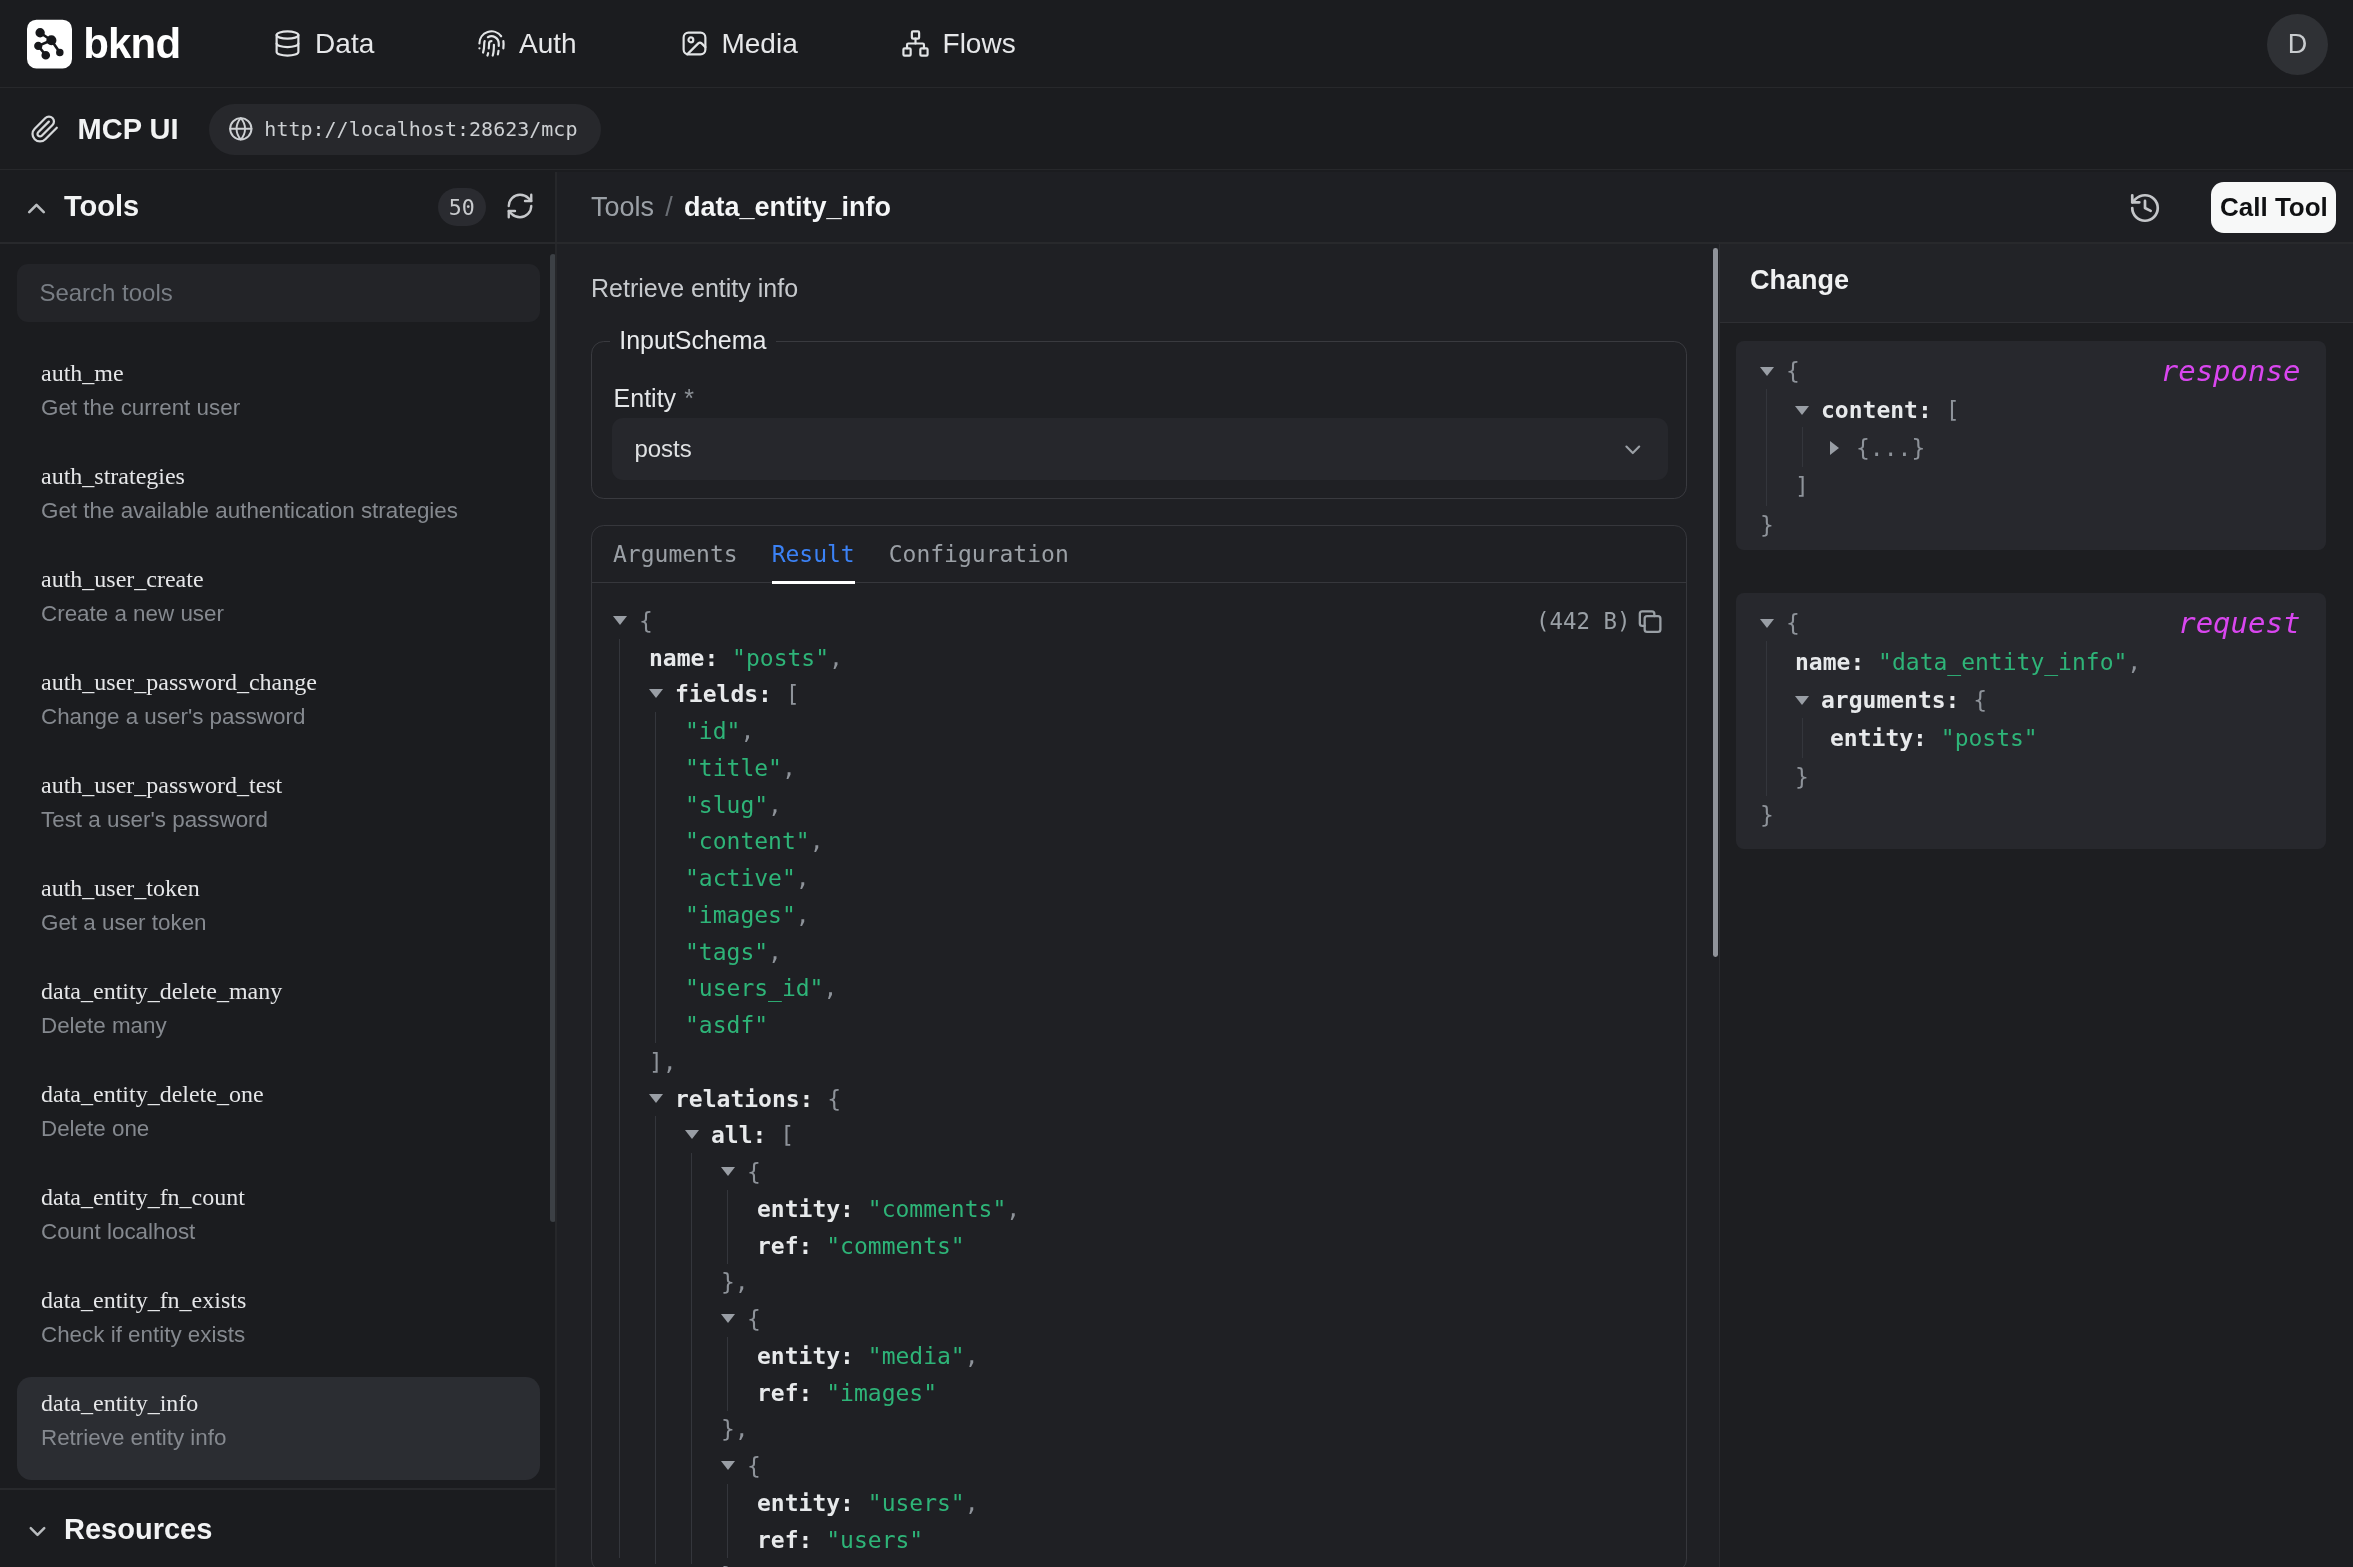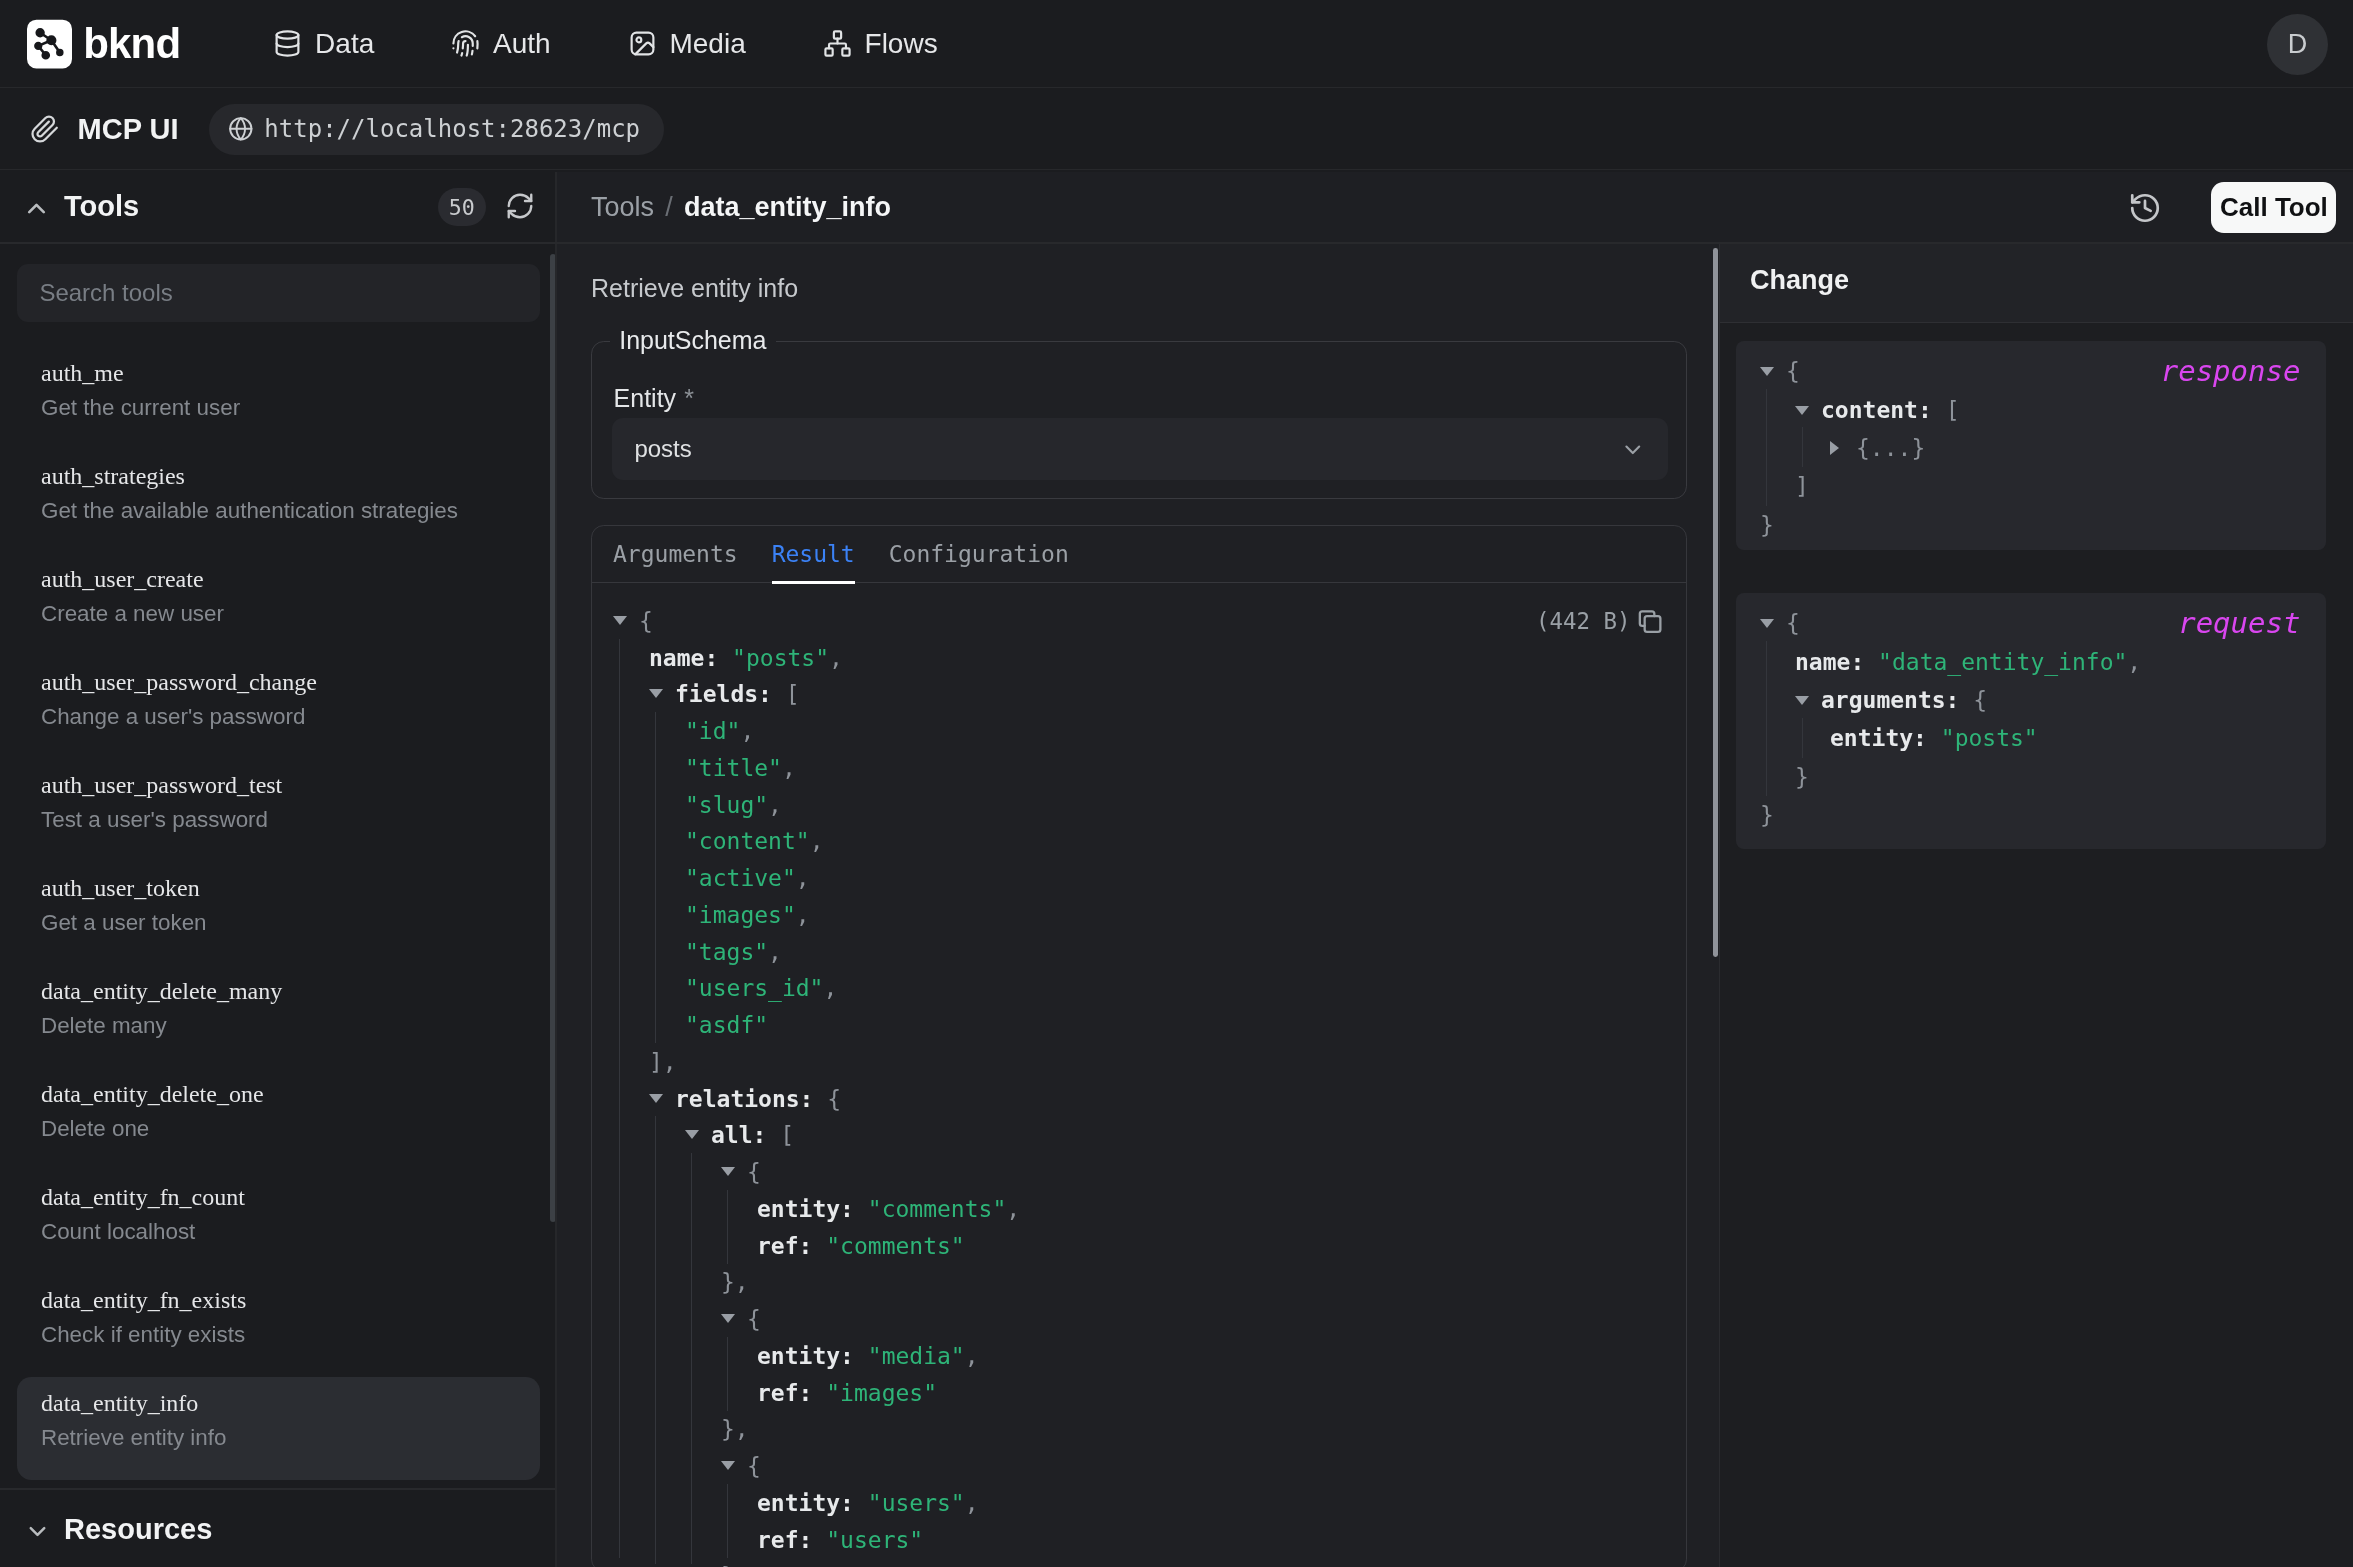--- a/index.html
+++ b/index.html
@@ -13,35 +13,35 @@
   
   #topnav { position:absolute; left:0; top:0; width:2354px; height:88px;
             background:#1b1c1f; border-bottom:1.6px solid #27282b;
             display:flex; align-items:center; }
   #brand { display:flex; align-items:center; gap:11.2px; margin-left:27px; }
   #brand-mark { width:45px; height:50px; }
   #brand-text { font-size:42px; font-weight:bold; color:#ffffff; letter-spacing:-0.8px; }
   .nav-item { display:flex; align-items:center; gap:12.8px; color:#e6e7e9; cursor:pointer; }
   .nav-item .nicon { color:#e2e4e6; }
   .nav-label { font-size:28px; }
-  #nav-items { display:flex; align-items:center; gap:77px; margin-left:93px; }
+  #nav-items { display:flex; align-items:center; gap:103px; margin-left:93px; }
   #avatar { position:absolute; right:26px; top:13.6px; width:61px; height:61px;
             border-radius:50%; background:#2f3135; display:flex; align-items:center;
             justify-content:center; font-size:27px; color:#c9cccf; }
 
   
   #mcpbar { position:absolute; left:0; top:89px; width:2354px; height:81px;
             background:#1b1c1f; border-bottom:1.6px solid #27282b;
             display:flex; align-items:center; }
   #clip-icon { margin-left:30px; color:#d6d8da; }
   #mcp-title { font-size:29px; font-weight:bold; color:#f2f3f4; margin-left:17.6px; }
   #url-pill { margin-left:30px; height:51px; background:#27282c; border-radius:25.6px;
               display:flex; align-items:center; padding:0 24px 0 19px; gap:11.2px; }
   #url-pill .gicon { color:#cdd0d3; }
-  #url-text { font-size:24px; color:#cdd0d3; }
+  #url-text { font-size:20px; color:#cdd0d3; }
 
   
   #sidebar { position:absolute; left:0; top:172px; width:555px; height:1396px; background:#1b1c1f; }
   #sb-header { position:absolute; left:0; top:0; width:555px; height:71px; }
   #sb-chevron { position:absolute; left:22.4px; top:22.4px; color:#b9bcbf; }
   #sb-title { position:absolute; left:64px; top:17.6px; font-size:29px; font-weight:bold; color:#f2f3f4; }
   #sb-badge { position:absolute; right:69px; top:16px; min-width:46px; height:38px;
               background:#2a2b30; border-radius:19px; display:flex; align-items:center;
               justify-content:center; font-size:21.6px; color:#c9cbce; padding:0 11.2px; }
   #sb-refresh { position:absolute; right:20px; top:19px; color:#c6c8cb; }

